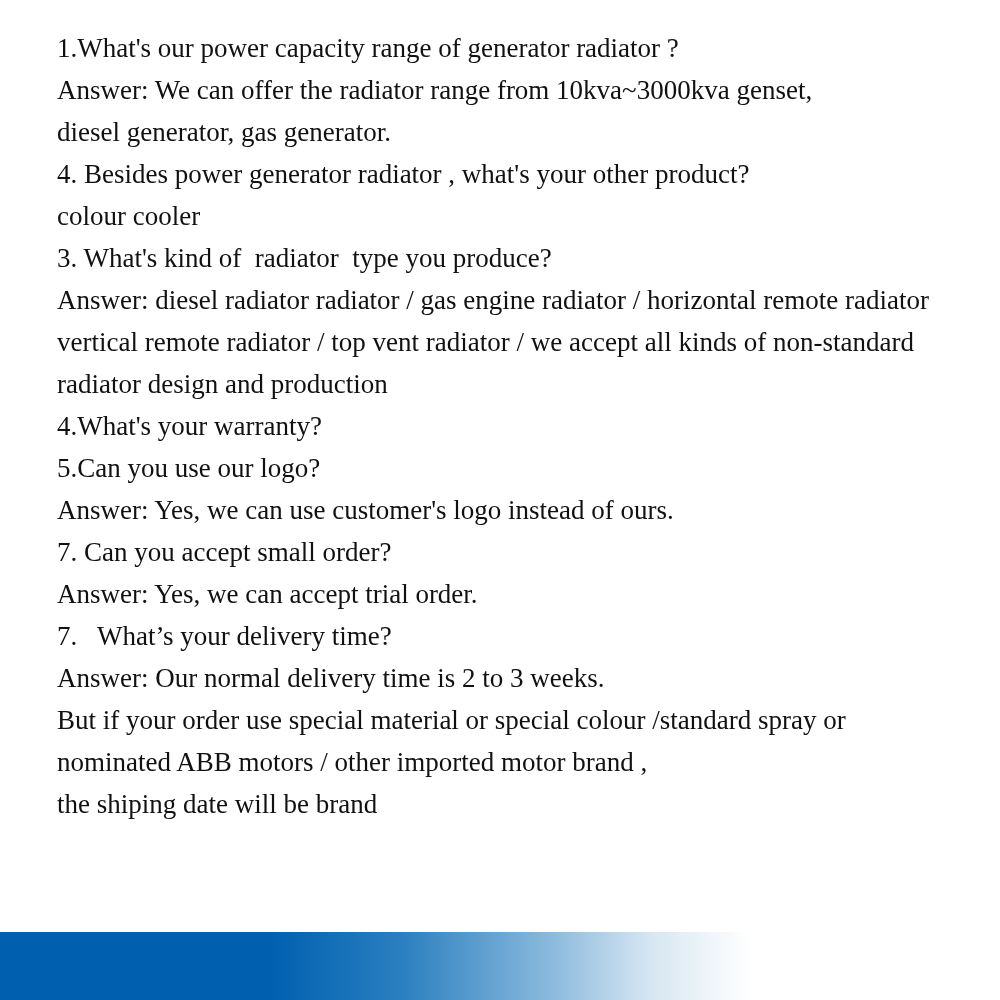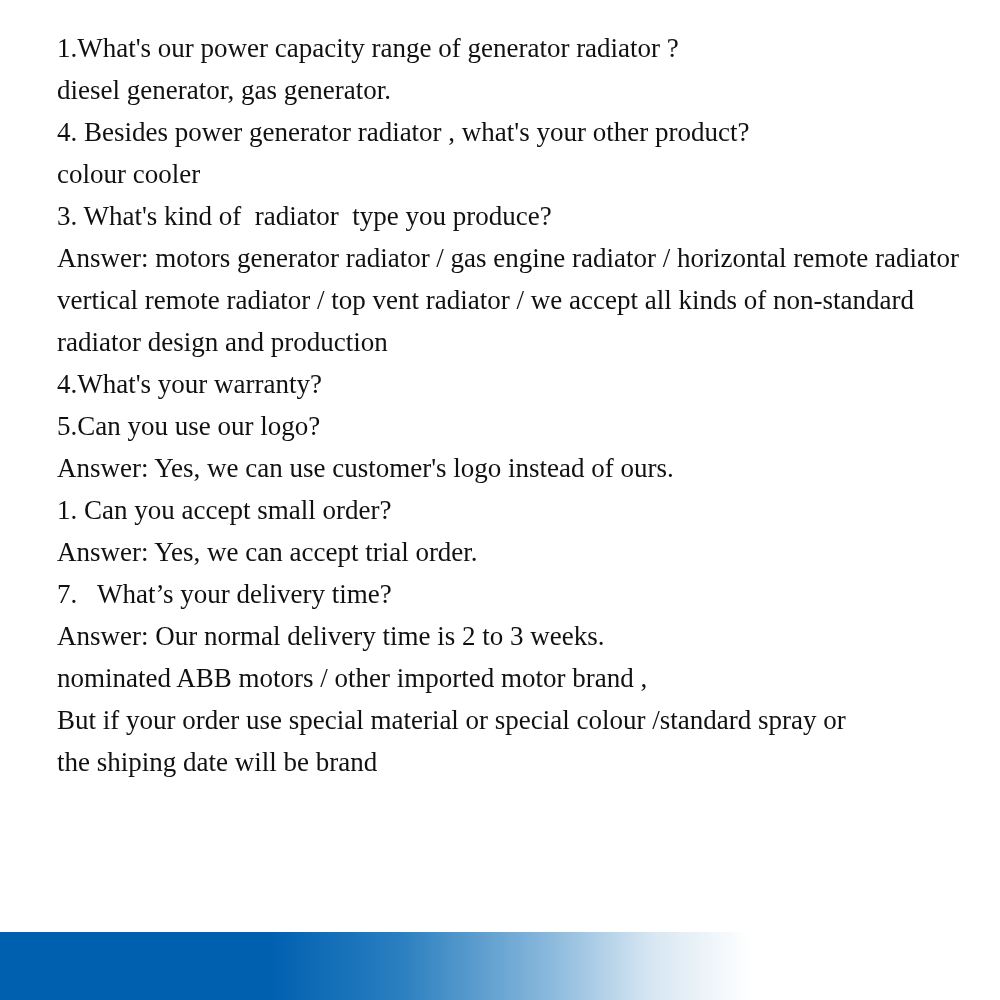--- a/index.html
+++ b/index.html
@@ -12,32 +12,33 @@
   .band {
     position: absolute; left: 0; top: 932px; width: 1000px; height: 68px;
     background: linear-gradient(90deg, #0060b0 0%, #0060b0 27%, #2a7fc0 40%, #8ab9dc 55%, #d6e6f2 65%, #ffffff 75%, #ffffff 100%);
   }
 </style>
 </head>
 <body>
 
 <div class="faq">
   <div class="line">1.What's our power capacity range of generator radiator ?</div>
+  <div class="line">Answer: We can offer the radiator range from 10kva~3000kva genset,</div>
   <div class="line">diesel generator, gas generator.</div>
   <div class="line">4. Besides power generator radiator , what's your other product?</div>
   <div class="line">colour cooler</div>
   <div class="line">3. What's kind of  radiator  type you produce?</div>
-  <div class="line">Answer: motors generator radiator / gas engine radiator / horizontal remote radiator</div>
+  <div class="line">Answer: diesel radiator radiator / gas engine radiator / horizontal remote radiator</div>
   <div class="line">vertical remote radiator / top vent radiator / we accept all kinds of non-standard</div>
   <div class="line">radiator design and production</div>
   <div class="line">4.What's your warranty?</div>
   <div class="line">5.Can you use our logo?</div>
   <div class="line">Answer: Yes, we can use customer's logo instead of ours.</div>
-  <div class="line">1. Can you accept small order?</div>
+  <div class="line">7. Can you accept small order?</div>
   <div class="line">Answer: Yes, we can accept trial order.</div>
   <div class="line">7.   What’s your delivery time?</div>
   <div class="line">Answer: Our normal delivery time is 2 to 3 weeks.</div>
+  <div class="line">But if your order use special material or special colour /standard spray or</div>
   <div class="line">nominated ABB motors / other imported motor brand ,</div>
-  <div class="line">But if your order use special material or special colour /standard spray or</div>
   <div class="line">the shiping date will be brand</div>
 </div>
 
 <div class="band"></div>
 
 </body></html>

